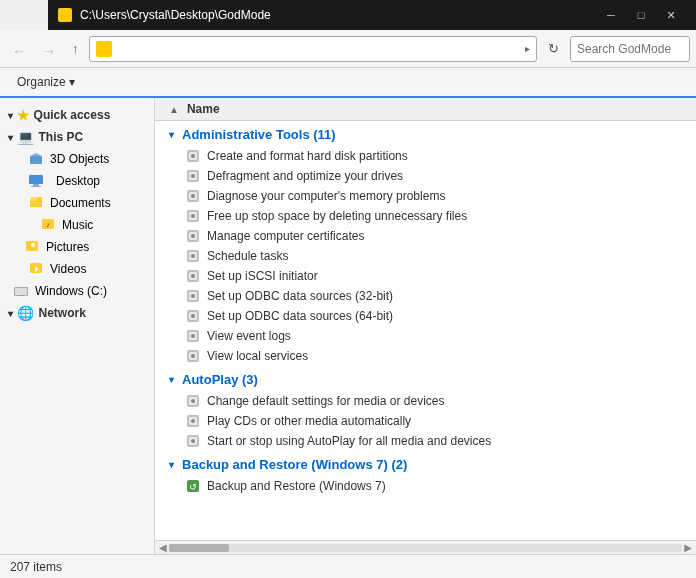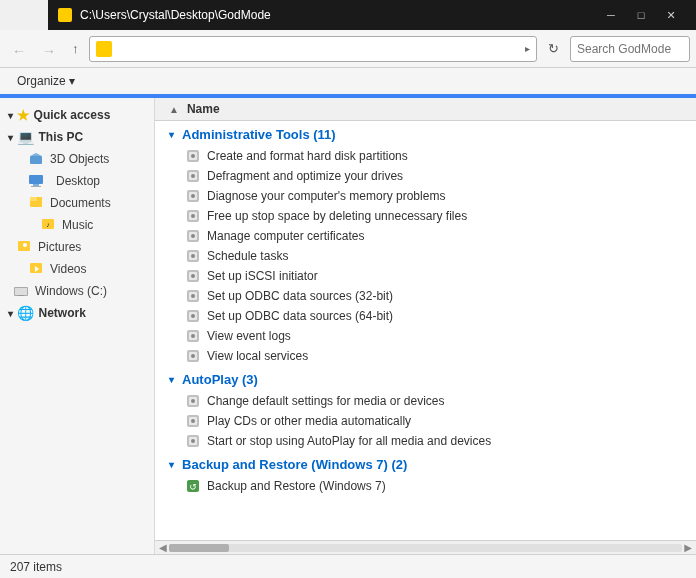--- a/index.html
+++ b/index.html
@@ -110,24 +110,24 @@
       border: none;
       outline: none;
       flex: 1;
       font-size: 12px;
       background: transparent;
     }
 
     
     .organize-bar {
       background: #f5f5f5;
-      border-bottom: 4px solid #3b82f6;
+      border-bottom: 2px solid #3b82f6;
       padding: 4px 10px;
       display: flex;
-      align-items: center;
+      align-items: flex-end;
       gap: 4px;
       height: 30px;
     }
     .organize-btn {
       background: none;
       border: 1px solid transparent;
       padding: 2px 6px;
       cursor: pointer;
       font-size: 12px;
       color: #333;
@@ -150,21 +150,21 @@
       flex-shrink: 0;
       padding: 6px 0;
     }
     .sidebar-item {
       display: flex;
       align-items: center;
       gap: 6px;
       padding: 3px 8px 3px 12px;
       cursor: pointer;
       font-size: 12px;
-      color: #404040;
+      color: #000000;
       white-space: nowrap;
     }
     .sidebar-item .item-icon {
       width: 16px;
       height: 16px;
       flex-shrink: 0;
       display: flex;
       align-items: center;
       justify-content: center;
     }
@@ -388,21 +388,21 @@
     <div class="sidebar-item" style="padding-left:40px;">
       <span class="item-icon">
         <svg width="16" height="14" viewBox="0 0 16 14">
             <rect x="2" y="1" width="12" height="10" fill="#ffcc33" rx="1"></rect>
             <text x="8" y="9" text-anchor="middle" font-size="7" fill="#333">♪</text>
           </svg>
       </span>
       <span>Music</span>
     </div>
 
-    <div class="sidebar-item" style="padding-left:16px;">
+    <div class="sidebar-item" style="padding-left:24px;">
       <span class="item-icon">
         <svg width="16" height="14" viewBox="0 0 16 14">
             <rect x="2" y="1" width="12" height="10" fill="#ffcc33" rx="1"></rect>
             <circle cx="9" cy="5" r="2" fill="#fff"></circle>
           </svg>
       </span>
       <span>Pictures</span>
     </div>
 
     <div class="sidebar-item" style="padding-left:28px;">

